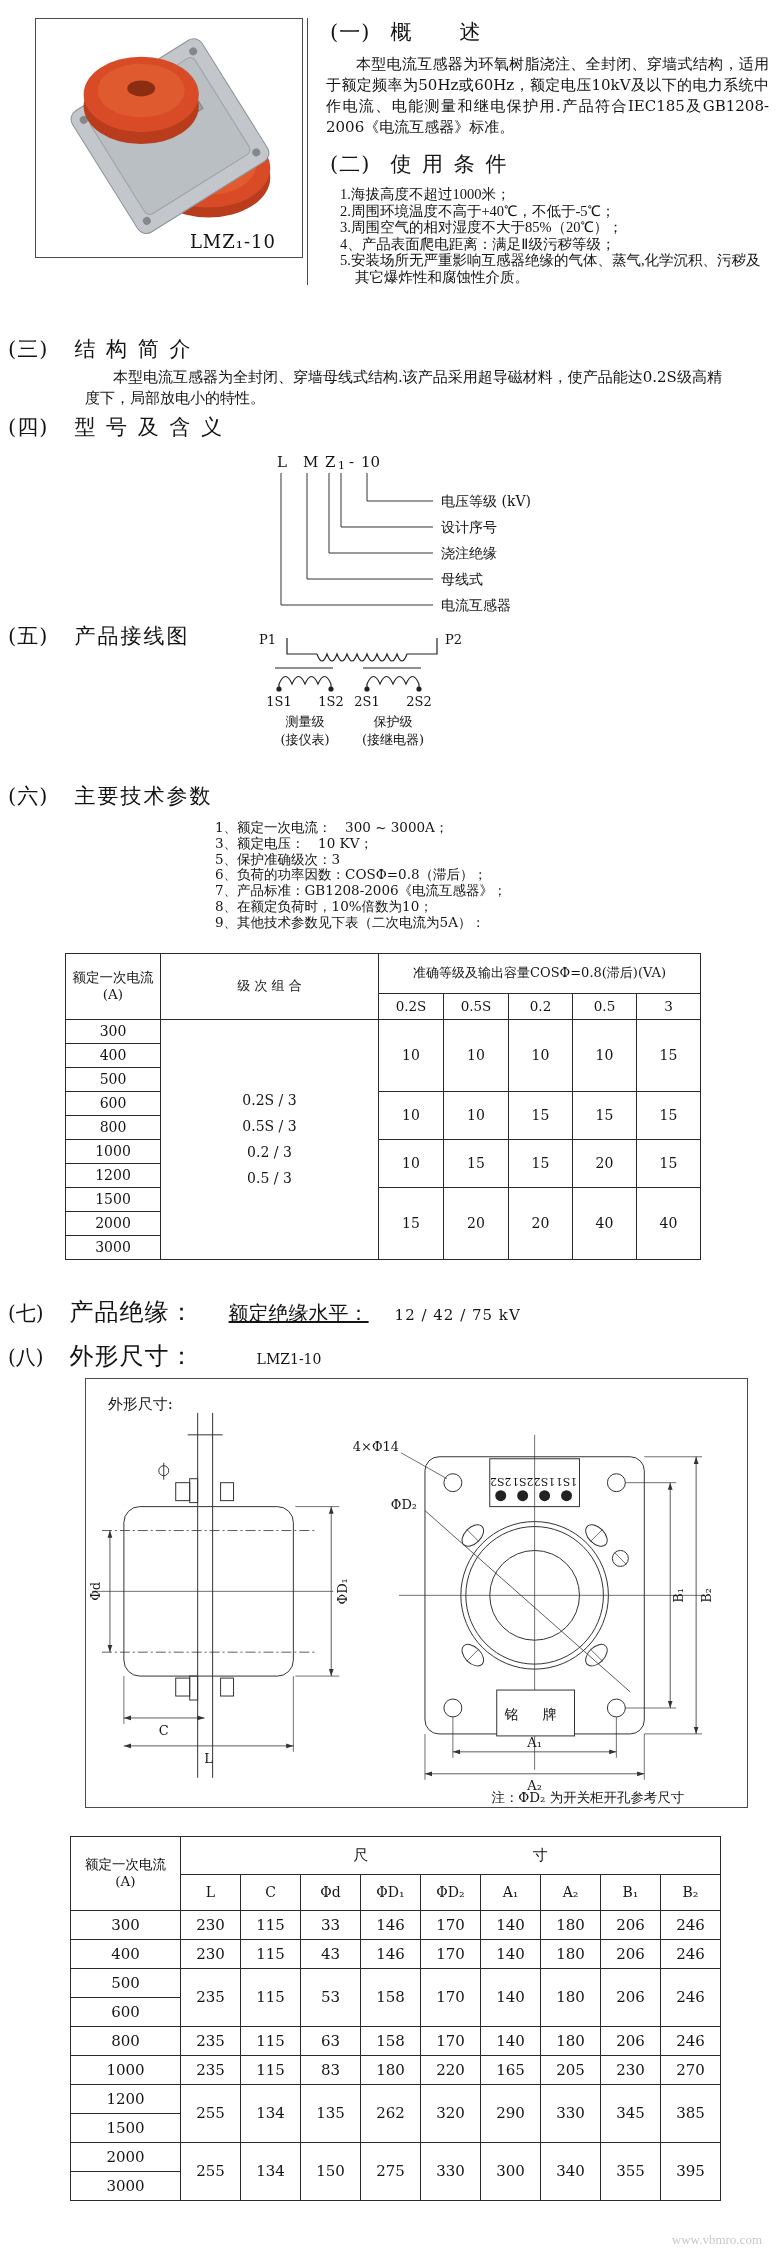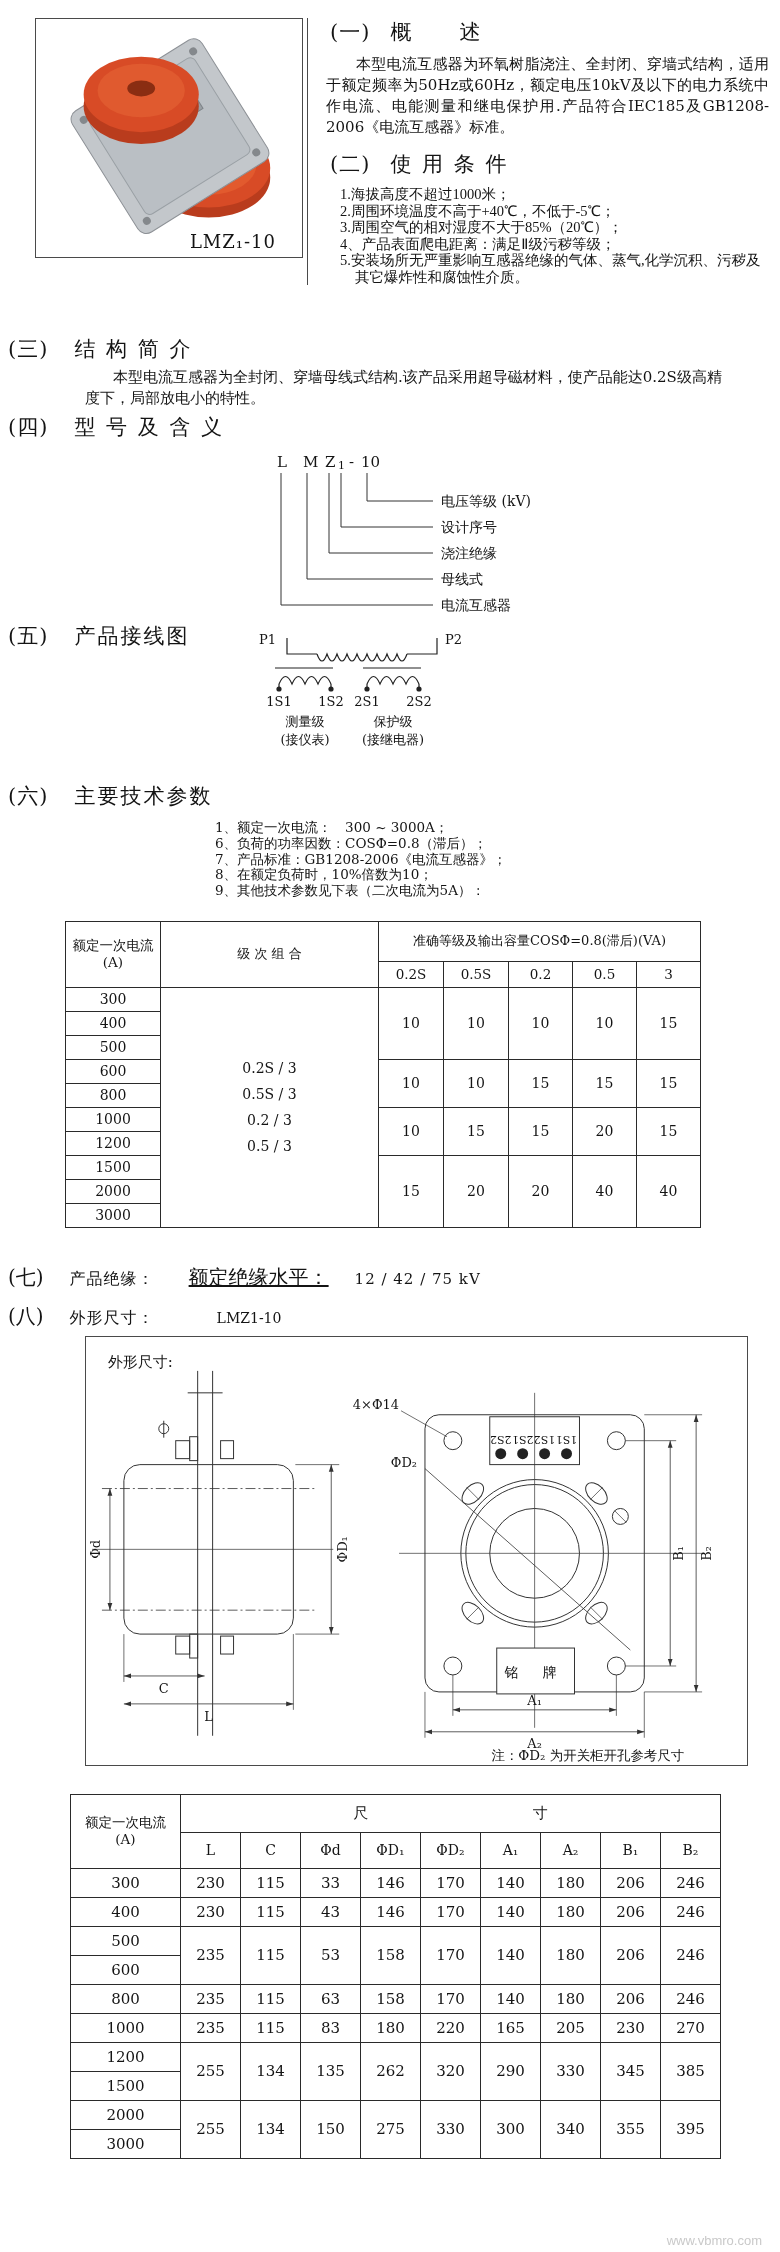--- a/index.html
+++ b/index.html
@@ -45,36 +45,36 @@
   .t1 .hd1 { height:40px; font-size:13px; }
   .t1 .hd2 td { height:26px; font-size:13.5px; }
   .t1 tbody td { height:24px; }
   .combo-cell div { line-height:26px; font-size:14px; }
   .cur-hdr div { line-height:17px; font-size:13.5px; }
 
   .inline-row { display:flex; align-items:baseline; padding-left:8px; }
   .sec7 { margin-top:36px; }
   .sec8 { margin-top:12px; }
   .inline-row .num { font-size:20px; }
-  .inline-row .ttl { font-size:16px; margin-left:26px; letter-spacing:1px; }
+  .inline-row .ttl { font-size:24px; margin-left:26px; letter-spacing:1px; }
   .ins-label { font-size:20px; margin-left:34px;text-decoration:underline; }
   .ins-value { font-size:15px; margin-left:26px; letter-spacing:1px; }
   .outline-model { font-size:14px; margin-left:62px; }
 
   .drawing-box { position:relative; margin:6px 0 0 85px; width:663px; height:430px; border:1px solid #4a4a4a; }
   .drawing-box svg { position:absolute; inset:0; }
 
   .t2 { margin:28px 0 0 70px; width:650px; font-size:15px; }
   .t2 .hd1 { height:38px; font-size:15px; }
   .t2 .hd2 td { height:36px; font-size:14px; }
   .t2 tbody td { height:29px; }
   .size-split { display:flex; justify-content:space-around; padding:0 90px; }
 
   .watermark { position:absolute; right:18px; bottom:4px; font-size:13px; color:#c9c9c9;
-               font-family:Liberation Sans, sans-serif; }
+               font-family:Liberation Serif, serif; }
 </style>
 </head>
 <body>
 
 <div class="page">
 
   <div class="top-row">
     <div class="photo-box">
       <svg viewBox="0 0 268 240">
         <ellipse cx="174" cy="160" rx="62" ry="40" fill="#b93c1d"></ellipse>
@@ -190,20 +190,22 @@
       <text x="138" y="118" text-anchor="middle">(接继电器)</text>
     </g>
   </svg>
 
   <div class="heading sec6">
     <span class="num">(六)</span>
     <span class="ttl">主要技术参数</span>
   </div>
   <div class="param-list">
     <div>1、额定一次电流：　300 ~ 3000A；</div>
+    <div>3、额定电压：　10 KV；</div>
+    <div>5、保护准确级次：3</div>
     <div>6、负荷的功率因数：COSΦ=0.8（滞后）；</div>
     <div>7、产品标准：GB1208-2006《电流互感器》；</div>
     <div>8、在额定负荷时，10%倍数为10；</div>
     <div>9、其他技术参数见下表（二次电流为5A）：</div>
   </div>
 
   <table class="t1">
     <colgroup>
       <col style="width:95px">
         <col style="width:218px">

